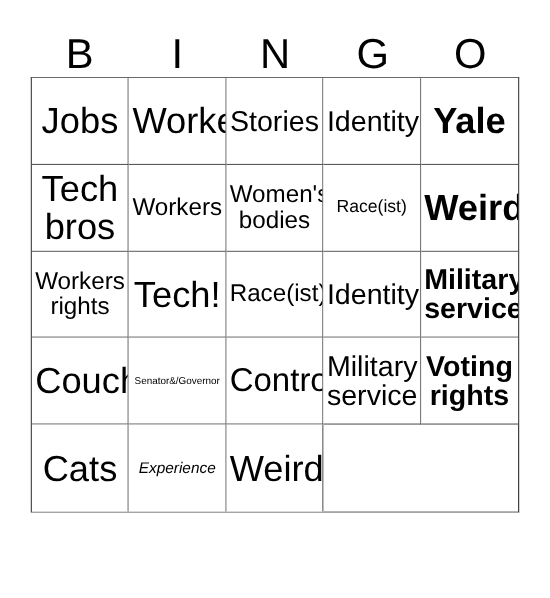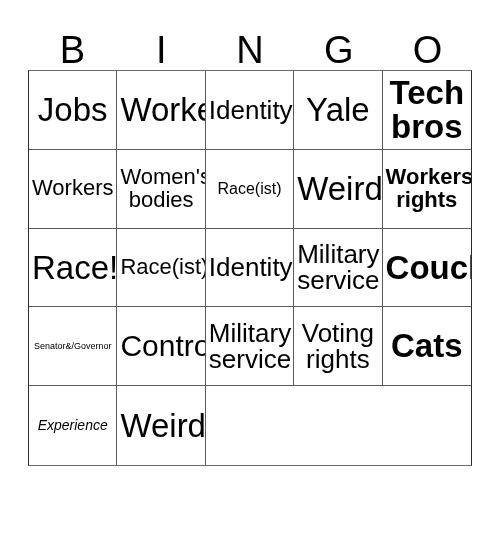--- a/index.html
+++ b/index.html
@@ -103,20 +103,23 @@
   </div>
 
   <div id="bingo-grid">
       <div class="cell sz-xxl">
         <span class="cell-text">Jobs</span>
       </div>
       <div class="cell sz-xxl">
         <span class="cell-text">Workers</span>
       </div>
       <div class="cell sz-l">
+        <span class="cell-text">Stories</span>
+      </div>
+      <div class="cell sz-l">
         <span class="cell-text">Identity</span>
       </div>
       <div class="cell sz-xxl">
         <span class="cell-text">Yale</span>
       </div>
       <div class="cell sz-xxl">
         <span class="cell-text">Tech
 bros</span>
       </div>
       <div class="cell sz-m">
@@ -130,21 +133,21 @@
         <span class="cell-text">Race(ist)</span>
       </div>
       <div class="cell sz-xxl">
         <span class="cell-text">Weird</span>
       </div>
       <div class="cell sz-m">
         <span class="cell-text">Workers
 rights</span>
       </div>
       <div class="cell sz-xxl">
-        <span class="cell-text">Race!</span>
+        <span class="cell-text">Tech!</span>
       </div>
       <div class="cell sz-m">
         <span class="cell-text">Race(ist)</span>
       </div>
       <div class="cell sz-l">
         <span class="cell-text">Identity</span>
       </div>
       <div class="cell sz-l">
         <span class="cell-text">Military
 service</span>

